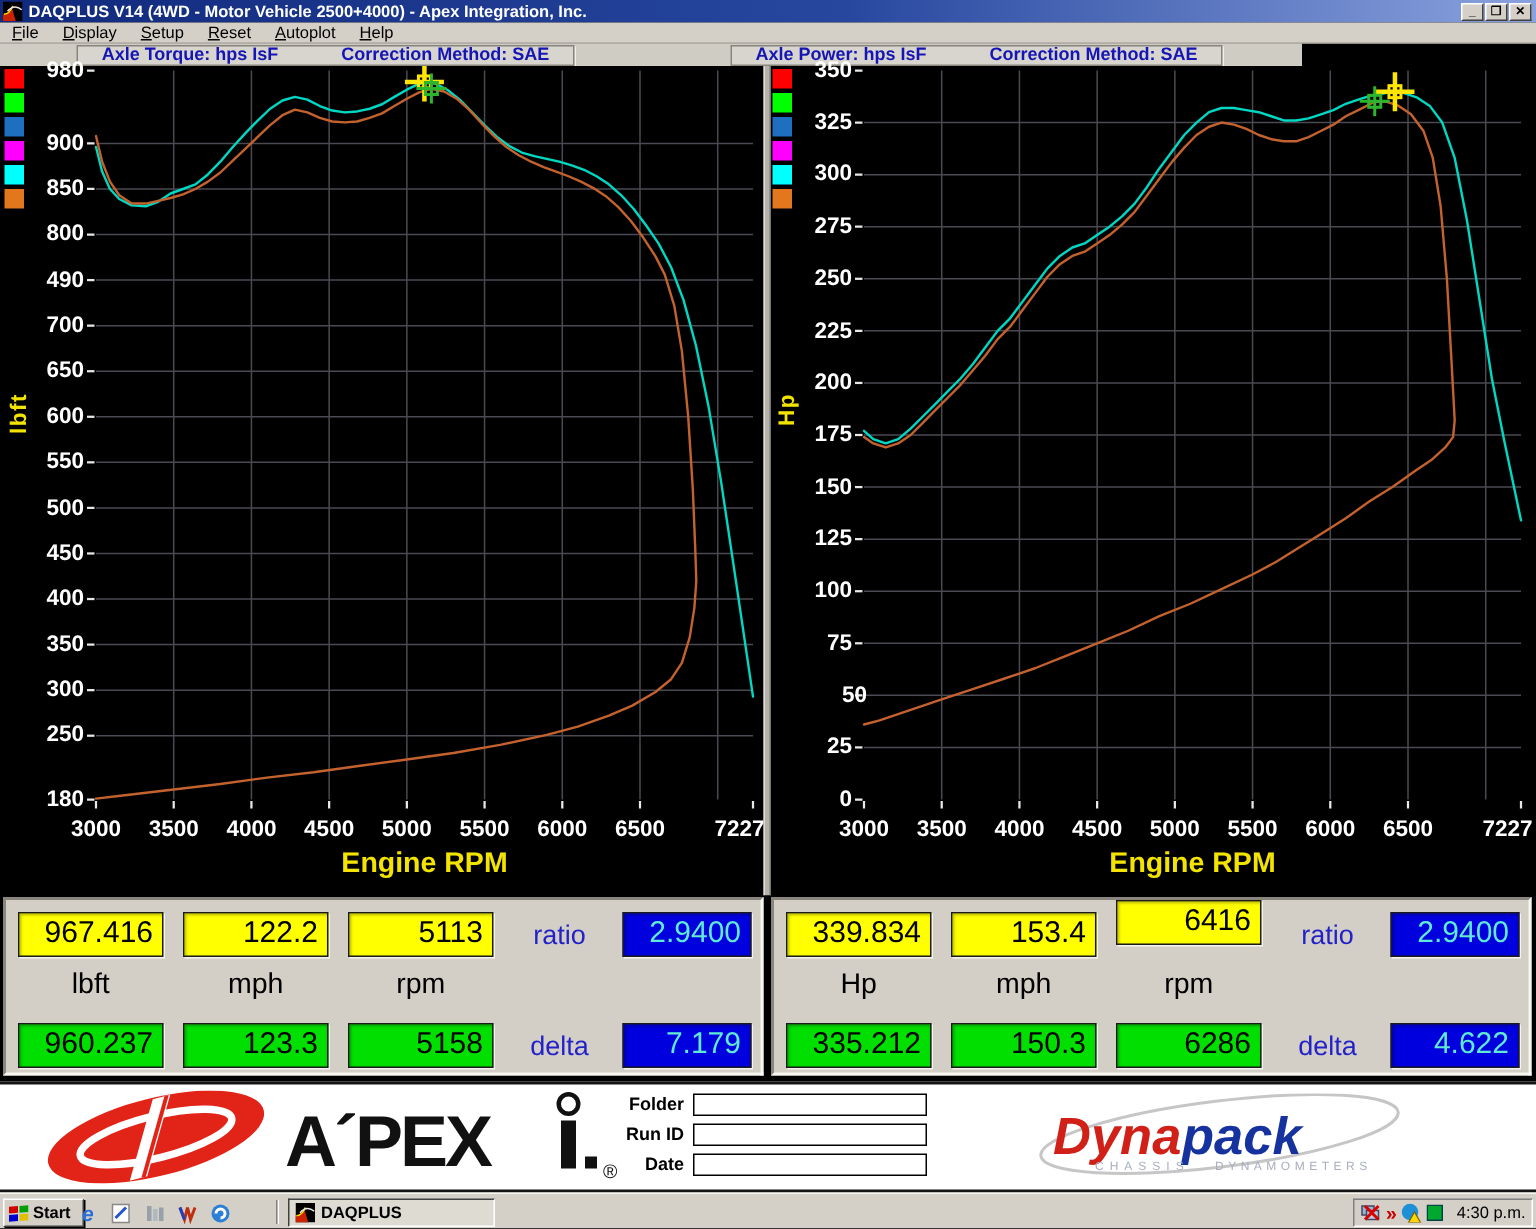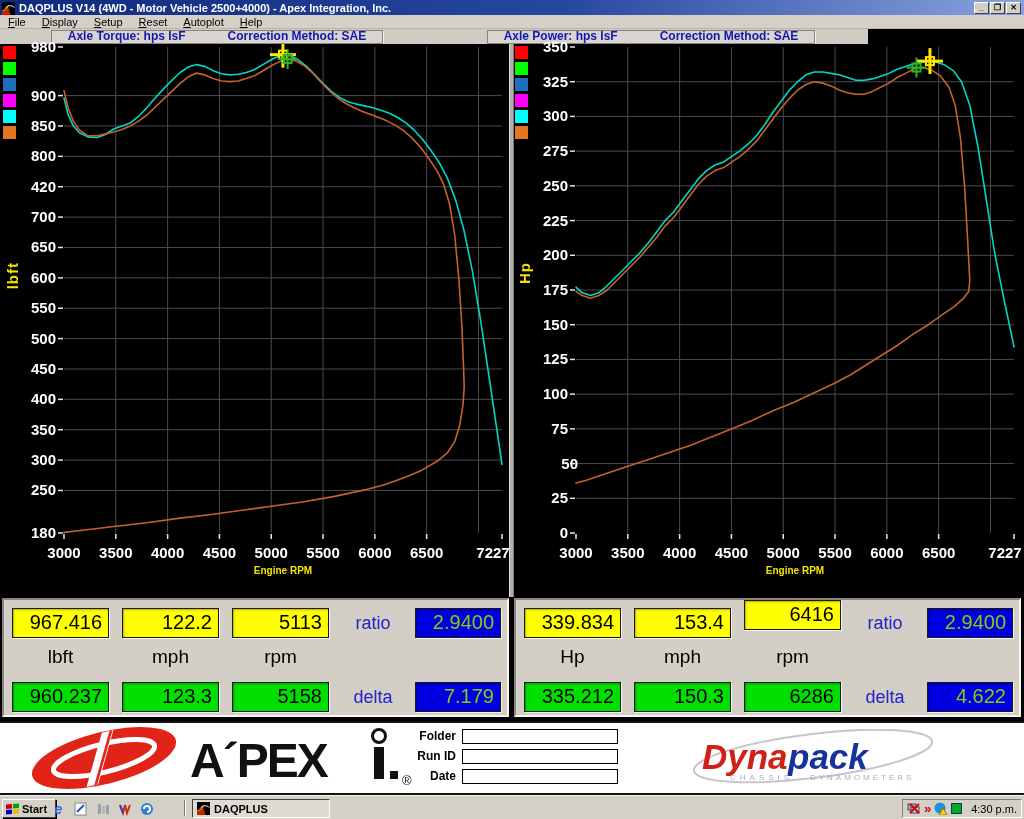--- a/index.html
+++ b/index.html
@@ -32,33 +32,33 @@
   
   .chartregion{position:absolute;left:0;top:44px;width:824px;height:553px;background:#000;}
   .chart-panel{position:absolute;top:0;width:512px;height:553px;}
   .chart-panel svg{position:absolute;left:0;top:0;}
   .legend{position:absolute;top:2px;display:flex;flex-direction:column;gap:3px;}
   .legend .sw{width:13px;height:13px;}
   .ytick{position:absolute;width:54px;text-align:right;font-size:15px;font-weight:bold;color:#fff;height:16px;line-height:16px;}
   .xtick{position:absolute;width:50px;text-align:center;font-size:15px;font-weight:bold;color:#fff;height:16px;line-height:16px;}
   .axis-y{position:absolute;color:#f3e300;font-size:15px;font-weight:bold;
     writing-mode:vertical-rl;transform:rotate(180deg);letter-spacing:1px;}
-  .axis-x{position:absolute;width:140px;text-align:center;color:#f3e300;font-size:10px;font-weight:bold;}
+  .axis-x{position:absolute;width:140px;text-align:center;color:#f3e300;font-size:19px;font-weight:bold;}
   .divider{position:absolute;left:509px;top:0;width:5px;height:553px;background:#b5b2aa;border-left:1px solid #ddd;border-right:1px solid #777;}
 
   
   .readoutregion{position:absolute;left:0;top:597px;width:1024px;height:124px;background:#000;}
   .readout{position:absolute;top:1px;width:507px;height:119px;background:#d3cfc7;
     border:2px solid;border-color:#8a867e #f8f6f0 #f8f6f0 #8a867e;}
   .vbox{position:absolute;width:97px;height:30px;border:1px solid #1a1a1a;
     box-shadow:1px 1px 0 #f5f5f0, inset 1px 1px 2px rgba(0,0,0,.3);
     font-size:20px;line-height:27px;text-align:right;padding-right:6px;color:#000;}
   .vbox.yellow{background:#ffff00;}
   .vbox.green{background:#00df00;}
-  .vbox.blue{background:#0000df;color:#84cc16;width:86px;}
+  .vbox.blue{background:#0000df;color:#5eead4;width:86px;}
   .unit{position:absolute;top:46px;width:97px;text-align:center;font-size:19px;color:#000;}
   .rlabel{position:absolute;left:336px;width:66px;text-align:center;font-size:18px;color:#2222c8;}
 
   
   .footer{position:absolute;left:0;top:721px;width:1024px;height:74px;background:#fff;
     border-top:2px solid #141414;border-bottom:2px solid #141414;}
   .frow-label{position:absolute;width:56px;text-align:right;font-size:12px;font-weight:bold;color:#000;height:15px;line-height:15px;}
   .frow-input{position:absolute;width:156px;height:15px;border:1px solid #000;background:#fff;font-size:11px;padding:0 2px;}
 
   
@@ -198,21 +198,21 @@
               <line x1="277.611071682044" y1="15.00602250000002" x2="297.611071682044" y2="15.00602250000002"></line>
               <line x1="287.611071682044" y1="5.00602250000002" x2="287.611071682044" y2="25.00602250000002"></line>
               <rect x="283.611071682044" y="11.00602250000002" width="8" height="8" stroke-width="2"></rect>
             </g>
           </g>
         </svg>
         <div class="ytick" style="left: 2px; top: -5px;">980</div>
         <div class="ytick" style="left: 2px; top: 43.6px;">900</div>
         <div class="ytick" style="left: 2px; top: 73.975px;">850</div>
         <div class="ytick" style="left: 2px; top: 104.35px;">800</div>
-        <div class="ytick" style="left: 2px; top: 134.725px;">420</div>
+        <div class="ytick" style="left: 2px; top: 134.725px;">490</div>
         <div class="ytick" style="left: 2px; top: 165.1px;">700</div>
         <div class="ytick" style="left: 2px; top: 195.475px;">650</div>
         <div class="ytick" style="left: 2px; top: 225.85px;">600</div>
         <div class="ytick" style="left: 2px; top: 256.225px;">550</div>
         <div class="ytick" style="left: 2px; top: 286.6px;">500</div>
         <div class="ytick" style="left: 2px; top: 316.975px;">450</div>
         <div class="ytick" style="left: 2px; top: 347.35px;">400</div>
         <div class="ytick" style="left: 2px; top: 377.725px;">350</div>
         <div class="ytick" style="left: 2px; top: 408.1px;">300</div>
         <div class="ytick" style="left: 2px; top: 438.475px;">250</div>

